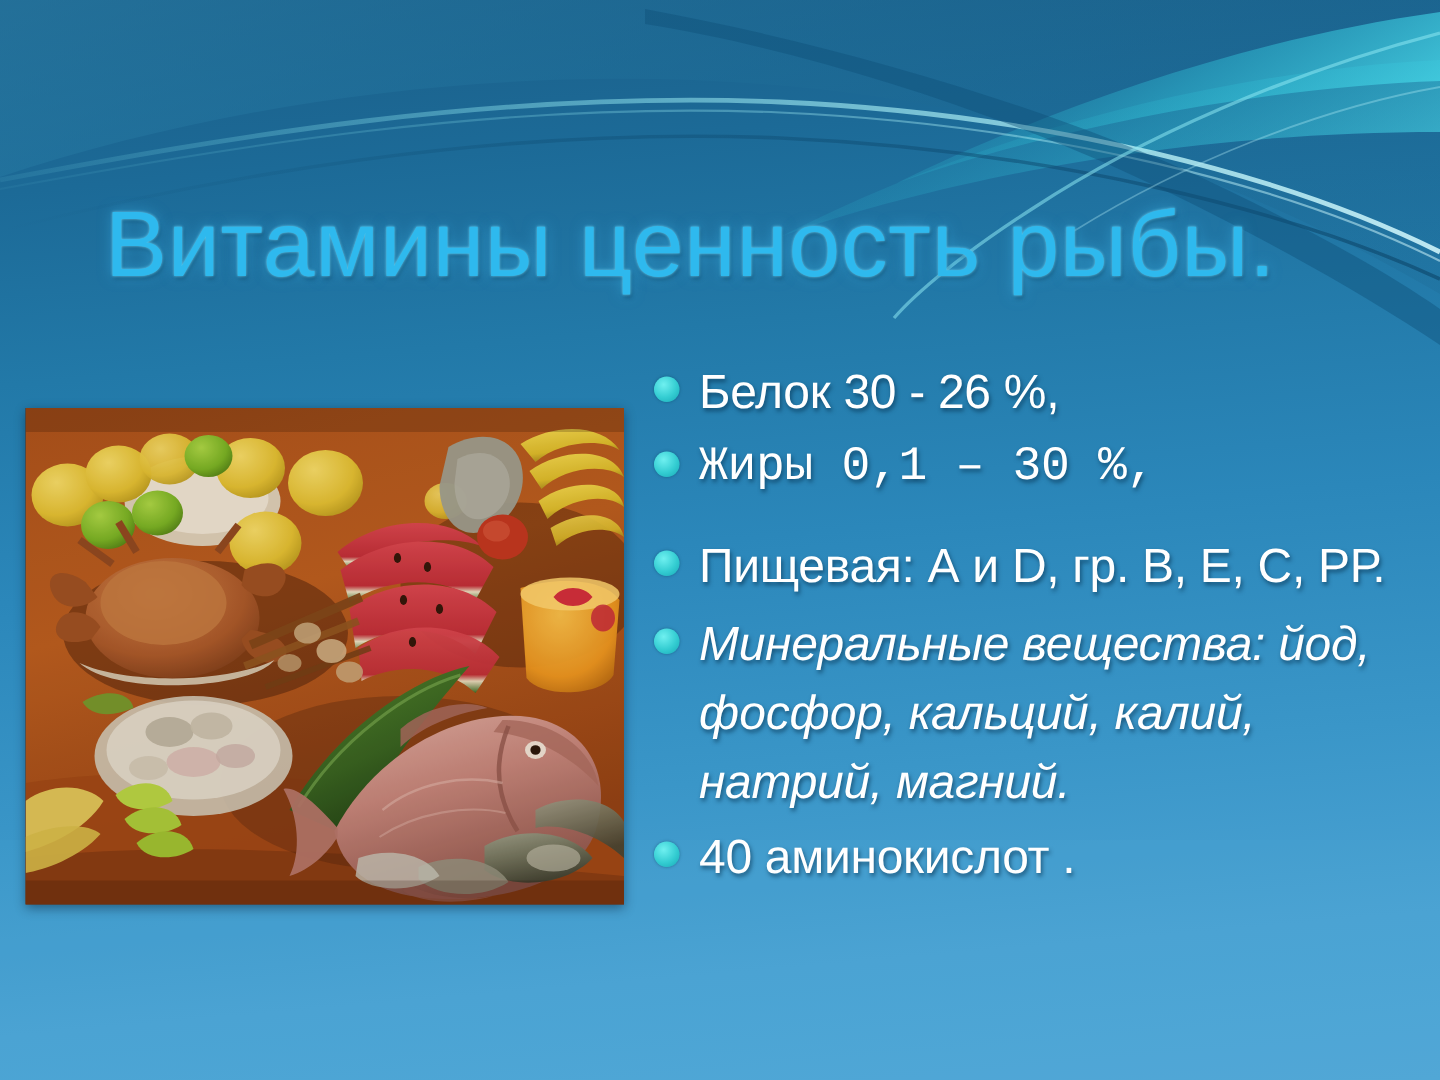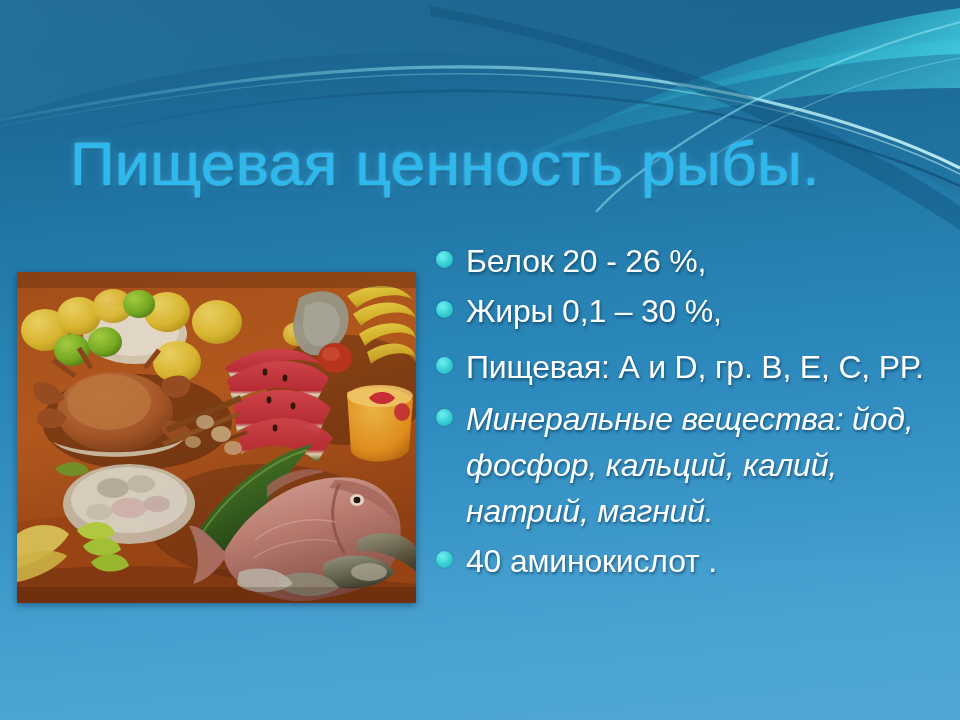--- a/index.html
+++ b/index.html
@@ -98,21 +98,21 @@
     width: 17px;
     height: 17px;
     border-radius: 50%;
     background: radial-gradient(circle at 38% 32%, #6ff0f0 0%, #34cdd2 55%, #17a9b6 100%);
     box-shadow: 0 0 2px rgba(10,70,95,0.55);
   }
   .bullet-text { display: inline; }
 
   
   .item-0 { margin-bottom: 4px; }
-  .item-1 { margin-bottom: 10px; }
+  .item-1 { margin-bottom: 20px; font-family: Liberation Mono, monospace; }
   .item-2 { margin-bottom: 6px; }
   .item-3 { margin-bottom: 4px; font-style: italic; }
   .item-4 { margin-bottom: 0; }
 </style>
 </head>
 <body>
 
 <div id="slide">
 
   <svg class="swoosh-layer" viewBox="0 0 960 720" width="960" height="720" preserveAspectRatio="none">
@@ -152,21 +152,21 @@
 
     <path d="M430,6 C560,30 700,72 800,118 C860,146 920,178 960,206
              L960,230 C900,190 820,146 740,110 C640,66 520,30 430,16 Z" fill="#0f4f77" opacity="0.42"></path>
 
     <path d="M960,22 C860,48 760,92 690,138 C640,170 610,196 596,212" fill="none" stroke="#8de8f2" stroke-width="2.2" opacity="0.55"></path>
     <path d="M960,58 C880,72 790,108 716,154" fill="none" stroke="#b6f2f8" stroke-width="1.2" opacity="0.35"></path>
 
     <rect x="0" y="560" width="960" height="160" fill="#56abd9" opacity="0.12"></rect>
   </svg>
 
-  <div class="slide-title">Пищевая ценность рыбы.</div>
+  <div class="slide-title">Витамины ценность рыбы.</div>
 
   <div class="photo-frame">
     <svg class="photo-canvas" viewBox="0 0 399 331" preserveAspectRatio="none">
       <defs>
         <linearGradient id="tableG" x1="0" y1="0" x2="0.3" y2="1">
           <stop offset="0%" stop-color="#a9501a"></stop>
           <stop offset="45%" stop-color="#b85c1e"></stop>
           <stop offset="100%" stop-color="#8f3f13"></stop>
         </linearGradient>
         <radialGradient id="lemG" cx="0.35" cy="0.3" r="0.8">
@@ -340,21 +340,21 @@
 
       <rect x="0" y="0" width="399" height="331" fill="#7a3a10" opacity="0.10"></rect>
       <rect x="0" y="0" width="399" height="16" fill="#2a1006" opacity="0.22"></rect>
       <rect x="0" y="315" width="399" height="16" fill="#2a1006" opacity="0.20"></rect>
     </svg>
   </div>
 
   <ul class="bullet-list">
     <li class="bullet-item item-0">
       <span class="bullet-dot"></span>
-      <span class="bullet-text">Белок 20 - 26 %,</span>
+      <span class="bullet-text">Белок 30 - 26 %,</span>
     </li>
     <li class="bullet-item item-1">
       <span class="bullet-dot"></span>
       <span class="bullet-text">Жиры 0,1 – 30 %,</span>
     </li>
     <li class="bullet-item item-2">
       <span class="bullet-dot"></span>
       <span class="bullet-text">Пищевая:  А и D, гр. В, Е, С, РР.</span>
     </li>
     <li class="bullet-item item-3">

